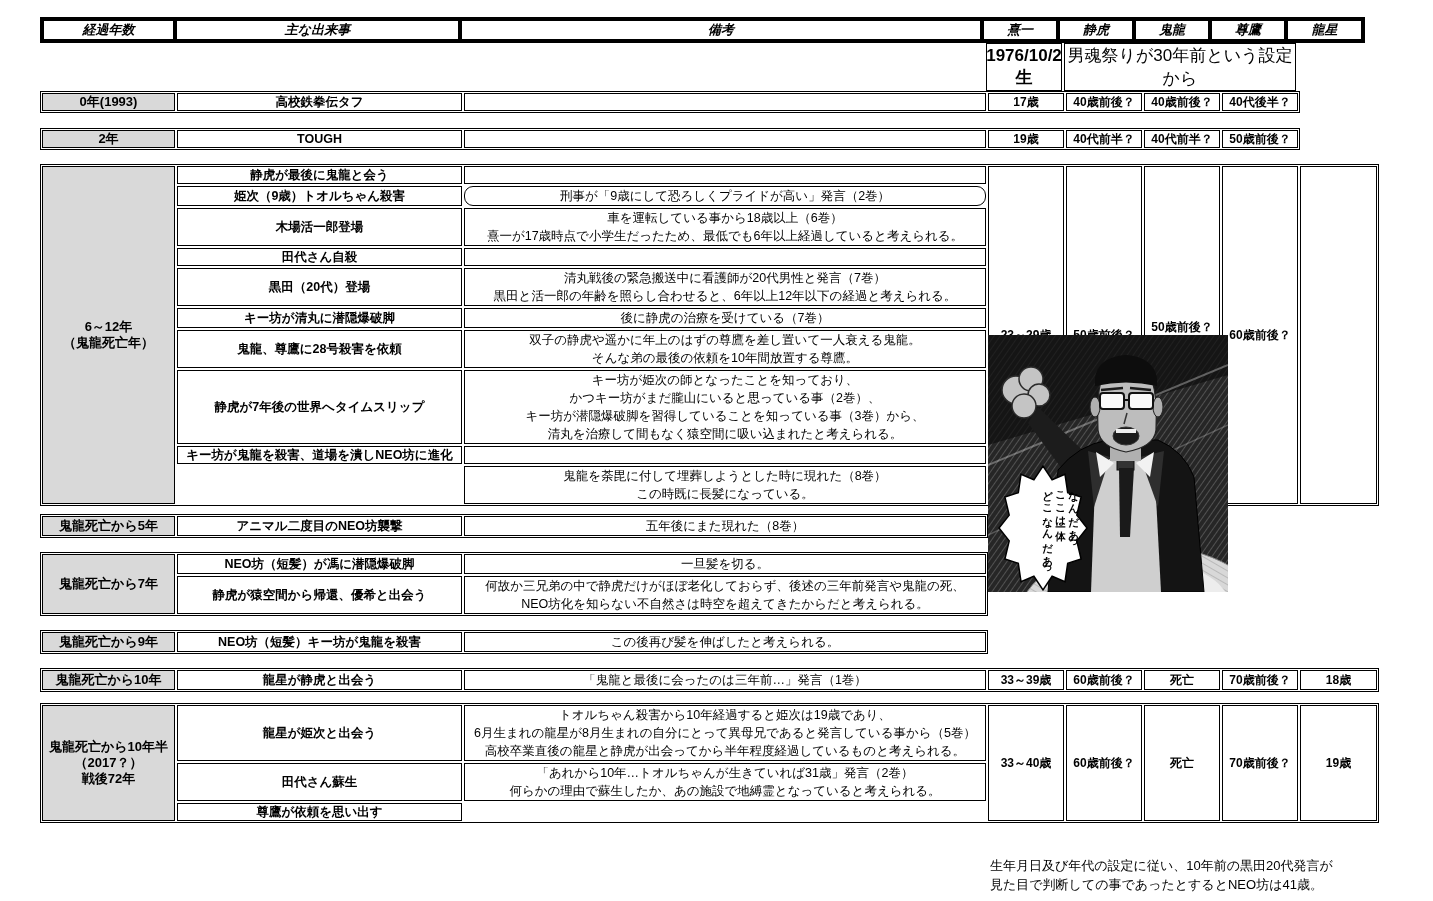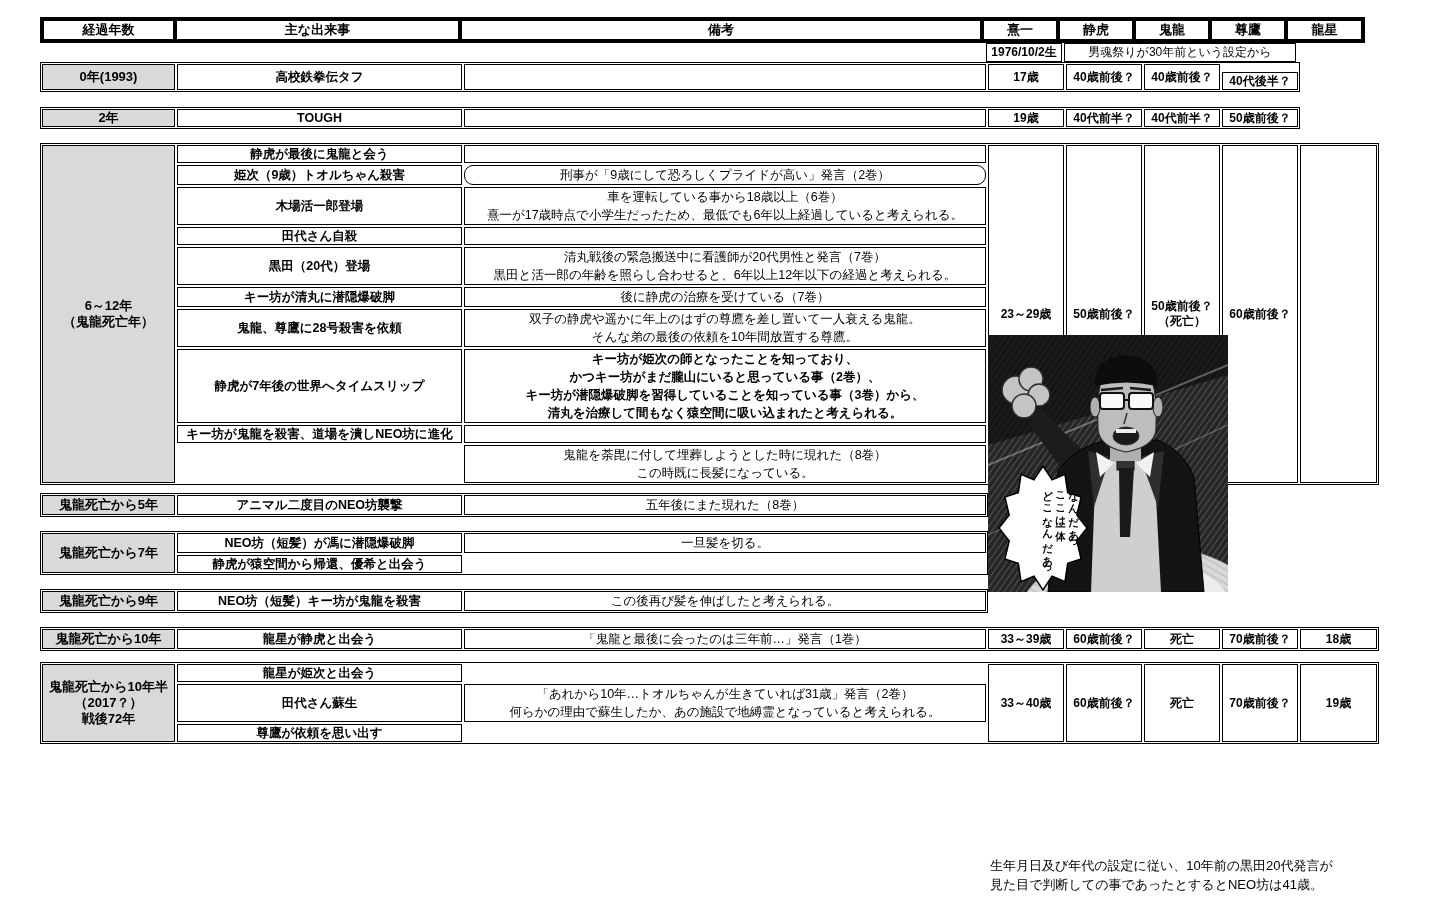--- a/index.html
+++ b/index.html
@@ -19,21 +19,21 @@
   }
   .noborder{border:none;background:transparent;}
   .gray{background:#d9d9d9;}
   .label{font-weight:bold;font-size:13px;line-height:16px;}
   .event{font-weight:bold;font-size:12.5px;line-height:16px;}
   .remarks{font-size:12.5px;line-height:18px;}
   .age{font-weight:bold;font-size:12px;line-height:15px;}
   #header-sec{border-width:2px;gap:0;padding:0;margin-top:17px;}
   #header-sec .cell{border-width:2px;font-weight:bold;font-size:13px;min-height:17px;}
   #subheader-sec{border:none;padding:0;gap:2px;}
-  #subheader-sec .cell{min-height:16px;font-size:12px;}
+  #subheader-sec .cell{min-height:16px;font-size:17px;}
   .birth{font-weight:bold;}
   #footer-note{
     position:absolute;left:990px;top:856px;font-size:13px;line-height:19px;
     white-space:pre-line;text-align:left;
   }
   
   #manga-panel{
     position:absolute;left:988px;top:335px;width:240px;height:257px;
     background:#1a1a1a;overflow:hidden;
   }
@@ -43,21 +43,21 @@
     writing-mode:vertical-rl;white-space:pre-line;font-weight:bold;
     font-size:10.5px;line-height:13px;color:#000;text-align:start;
     letter-spacing:1px;
   }
 </style>
 </head>
 <body>
 
 <div id="sheet">
 
-  <div class="section" id="header-sec" style="grid-template-columns:133px 285px 522px 76px 76px 76px 76px 77px;">
+  <div class="section" id="header-sec" style="grid-template-columns:133px 285px 522px 76px 76px 76px 76px 77px;font-style:italic;">
       <div class="cell hcell">経過年数</div>
       <div class="cell hcell">主な出来事</div>
       <div class="cell hcell">備考</div>
       <div class="cell hcell">熹一</div>
       <div class="cell hcell">静虎</div>
       <div class="cell hcell">鬼龍</div>
       <div class="cell hcell">尊鷹</div>
       <div class="cell hcell">龍星</div>
     </div>
 
@@ -68,21 +68,21 @@
   </div>
 
   <div id="sections">
       <div class="section" style="grid-template-columns: 133px 285px 522px 76px 76px 76px 76px; margin-top: 0px;">
         <div class="cell gray label" style="grid-area: 1 / 1 / span 1;">0年(1993)</div>
         <div class="cell event" style="grid-area: 1 / 2;">高校鉄拳伝タフ</div>
         <div class="cell remarks" style="grid-area: 1 / 3;"></div>
         <div class="cell age" style="grid-area: 1 / 4 / span 1;">17歳</div>
         <div class="cell age" style="grid-area: 1 / 5 / span 1;">40歳前後？</div>
         <div class="cell age" style="grid-area: 1 / 6 / span 1;">40歳前後？</div>
-        <div class="cell age" style="grid-area: 1 / 7 / span 1; margin-top: 8px;">40代後半？</div>
+        <div class="cell age" style="grid-area: 1 / 7 / span 1;">40代後半？</div>
       </div>
       <div class="section" style="grid-template-columns: 133px 285px 522px 76px 76px 76px 76px; margin-top: 15px;">
         <div class="cell gray label" style="grid-area: 1 / 1 / span 1; text-align: center;">2年</div>
         <div class="cell event" style="grid-area: 1 / 2;">TOUGH</div>
         <div class="cell remarks" style="grid-area: 1 / 3;"></div>
         <div class="cell age" style="grid-area: 1 / 4 / span 1;">19歳</div>
         <div class="cell age" style="grid-area: 1 / 5 / span 1;">40代前半？</div>
         <div class="cell age" style="grid-area: 1 / 6 / span 1;">40代前半？</div>
         <div class="cell age" style="grid-area: 1 / 7 / span 1;">50歳前後？</div>
       </div>
@@ -100,21 +100,21 @@
         <div class="cell remarks" style="grid-area: 4 / 3;"></div>
         <div class="cell event" style="grid-area: 5 / 2;">黒田（20代）登場</div>
         <div class="cell remarks" style="grid-area: 5 / 3;">清丸戦後の緊急搬送中に看護師が20代男性と発言（7巻）
 黒田と活一郎の年齢を照らし合わせると、6年以上12年以下の経過と考えられる。</div>
         <div class="cell event" style="grid-area: 6 / 2;">キー坊が清丸に潜隠爆破脚</div>
         <div class="cell remarks" style="grid-area: 6 / 3;">後に静虎の治療を受けている（7巻）</div>
         <div class="cell event" style="grid-area: 7 / 2;">鬼龍、尊鷹に28号殺害を依頼</div>
         <div class="cell remarks" style="grid-area: 7 / 3;">双子の静虎や遥かに年上のはずの尊鷹を差し置いて一人衰える鬼龍。
 そんな弟の最後の依頼を10年間放置する尊鷹。</div>
         <div class="cell event" style="grid-area: 8 / 2;">静虎が7年後の世界へタイムスリップ</div>
-        <div class="cell remarks" style="grid-area: 8 / 3; font-weight: bold;">キー坊が姫次の師となったことを知っており、
+        <div class="cell remarks" style="grid-area: 8 / 3;">キー坊が姫次の師となったことを知っており、
 かつキー坊がまだ朧山にいると思っている事（2巻）、
 キー坊が潜隠爆破脚を習得していることを知っている事（3巻）から、
 清丸を治療して間もなく猿空間に吸い込まれたと考えられる。</div>
         <div class="cell event" style="grid-area: 9 / 2;">キー坊が鬼龍を殺害、道場を潰しNEO坊に進化</div>
         <div class="cell remarks" style="grid-area: 9 / 3;"></div>
         <div class="cell remarks" style="grid-area: 10 / 3;">鬼龍を荼毘に付して埋葬しようとした時に現れた（8巻）
 この時既に長髪になっている。</div>
         <div class="cell age" style="grid-area: 1 / 4 / span 10;">23～29歳</div>
         <div class="cell age" style="grid-area: 1 / 5 / span 10;">50歳前後？</div>
         <div class="cell age" style="grid-area: 1 / 6 / span 10;">50歳前後？
@@ -125,20 +125,22 @@
       <div class="section" style="grid-template-columns: 133px 285px 522px; margin-top: 8px;">
         <div class="cell gray label" style="grid-area: 1 / 1 / span 1;">鬼龍死亡から5年</div>
         <div class="cell event" style="grid-area: 1 / 2;">アニマル二度目のNEO坊襲撃</div>
         <div class="cell remarks" style="grid-area: 1 / 3;">五年後にまた現れた（8巻）</div>
       </div>
       <div class="section" style="grid-template-columns: 133px 285px 522px; margin-top: 14px;">
         <div class="cell gray label" style="grid-area: 1 / 1 / span 2;">鬼龍死亡から7年</div>
         <div class="cell remarks" style="grid-area: 1 / 3;">一旦髪を切る。</div>
         <div class="cell event" style="grid-area: 1 / 2;">NEO坊（短髪）が馮に潜隠爆破脚</div>
         <div class="cell event" style="grid-area: 2 / 2;">静虎が猿空間から帰還、優希と出会う</div>
+        <div class="cell remarks" style="grid-area: 2 / 3;">何故か三兄弟の中で静虎だけがほぼ老化しておらず、後述の三年前発言や鬼龍の死、
+NEO坊化を知らない不自然さは時空を超えてきたからだと考えられる。</div>
       </div>
       <div class="section" style="grid-template-columns: 133px 285px 522px; margin-top: 14px;">
         <div class="cell gray label" style="grid-area: 1 / 1 / span 1;">鬼龍死亡から9年</div>
         <div class="cell event" style="grid-area: 1 / 2;">NEO坊（短髪）キー坊が鬼龍を殺害</div>
         <div class="cell remarks" style="grid-area: 1 / 3;">この後再び髪を伸ばしたと考えられる。</div>
       </div>
       <div class="section" style="grid-template-columns: 133px 285px 522px 76px 76px 76px 76px 77px; margin-top: 14px;">
         <div class="cell gray label" style="grid-area: 1 / 1 / span 1;">鬼龍死亡から10年</div>
         <div class="cell event" style="grid-area: 1 / 2;">龍星が静虎と出会う</div>
         <div class="cell remarks" style="grid-area: 1 / 3;">「鬼龍と最後に会ったのは三年前…」発言（1巻）</div>
@@ -146,20 +148,23 @@
         <div class="cell age" style="grid-area: 1 / 5 / span 1;">60歳前後？</div>
         <div class="cell age" style="grid-area: 1 / 6 / span 1;">死亡</div>
         <div class="cell age" style="grid-area: 1 / 7 / span 1;">70歳前後？</div>
         <div class="cell age" style="grid-area: 1 / 8 / span 1;">18歳</div>
       </div>
       <div class="section" style="grid-template-columns: 133px 285px 522px 76px 76px 76px 76px 77px; margin-top: 11px;">
         <div class="cell gray label" style="grid-area: 1 / 1 / span 3;">鬼龍死亡から10年半
 （2017？）
 戦後72年</div>
         <div class="cell event" style="grid-area: 1 / 2;">龍星が姫次と出会う</div>
+        <div class="cell remarks" style="grid-area: 1 / 3;">トオルちゃん殺害から10年経過すると姫次は19歳であり、
+6月生まれの龍星が8月生まれの自分にとって異母兄であると発言している事から（5巻）
+高校卒業直後の龍星と静虎が出会ってから半年程度経過しているものと考えられる。</div>
         <div class="cell event" style="grid-area: 2 / 2;">田代さん蘇生</div>
         <div class="cell remarks" style="grid-area: 2 / 3;">「あれから10年…トオルちゃんが生きていれば31歳」発言（2巻）
 何らかの理由で蘇生したか、あの施設で地縛霊となっていると考えられる。</div>
         <div class="cell event" style="grid-area: 3 / 2;">尊鷹が依頼を思い出す</div>
         <div class="cell age" style="grid-area: 1 / 4 / span 3;">33～40歳</div>
         <div class="cell age" style="grid-area: 1 / 5 / span 3;">60歳前後？</div>
         <div class="cell age" style="grid-area: 1 / 6 / span 3;">死亡</div>
         <div class="cell age" style="grid-area: 1 / 7 / span 3;">70歳前後？</div>
         <div class="cell age" style="grid-area: 1 / 8 / span 3;">19歳</div>
       </div>

